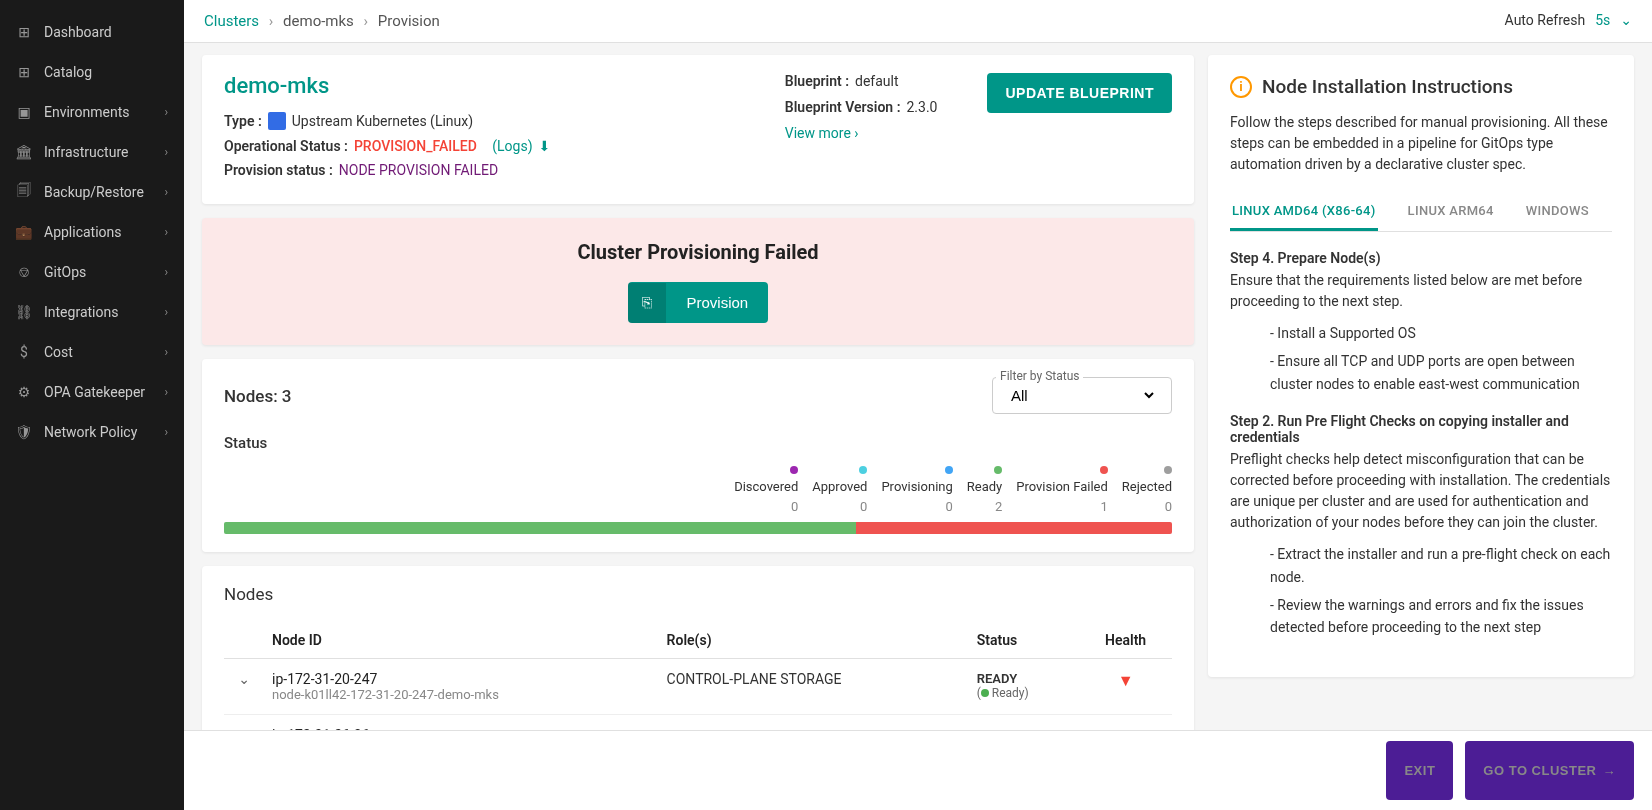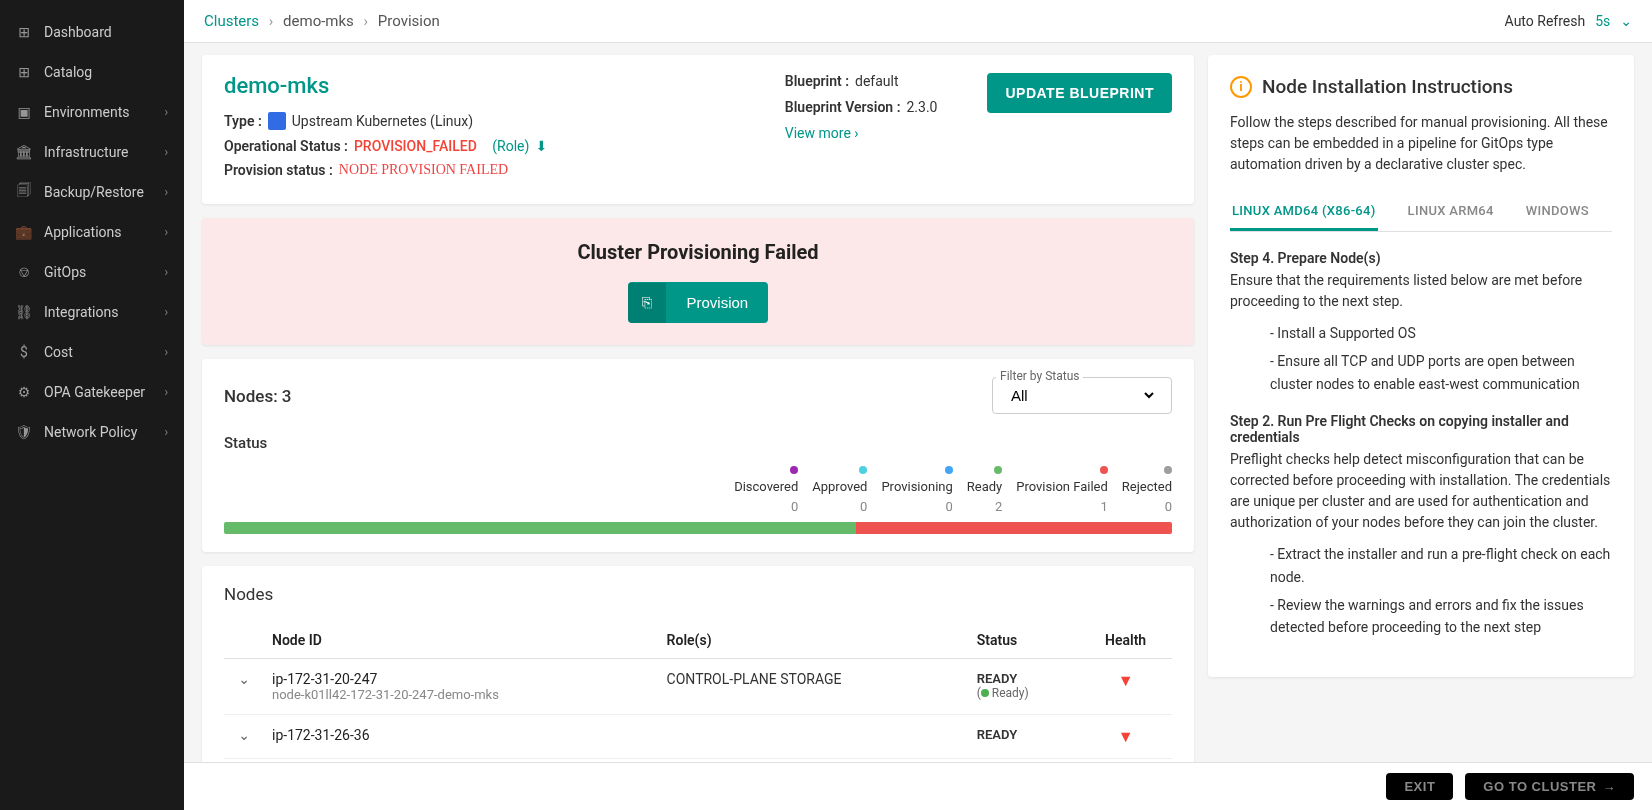--- a/index.html
+++ b/index.html
@@ -5,21 +5,21 @@
     * { box-sizing: border-box; margin: 0; padding: 0; }
     body { font-family: -apple-system, BlinkMacSystemFont, "Segoe UI", Roboto, sans-serif; background: #f5f5f5; color: #333; display: flex; height: 810px; overflow: hidden; }
     
     .sidebar { width: 184px; background: #1a1a1a; color: #ccc; padding-top: 12px; flex-shrink: 0; }
     .sidebar-item { display: flex; align-items: center; padding: 12px 16px; font-size: 14px; cursor: pointer; justify-content: space-between; }
     .sidebar-item-left { display: flex; align-items: center; gap: 12px; }
     .sidebar-icon { width: 16px; height: 16px; display: inline-flex; align-items: center; justify-content: center; opacity: 0.7; }
     .chevron { font-size: 12px; color: #888; }
     
     .main { flex: 1; display: flex; flex-direction: column; overflow: hidden; }
-    .topbar { background: #fff; padding: 12px 20px; border-bottom: 1px solid #e0e0e0; display: flex; justify-content: space-between; align-items: center; }
+    .topbar { background: #fff; padding: 12px 20px; border-bottom: 1px solid #e0e0e0; display: flex; justify-content: space-between; align-items: flex-start; }
     .breadcrumb { font-size: 15px; color: #555; }
     .breadcrumb .link { color: #009688; }
     .breadcrumb .sep { margin: 0 6px; color: #999; }
     .auto-refresh { display: flex; align-items: center; gap: 10px; font-size: 14px; margin-left: 48px; }
     .auto-refresh .label { color: #333; }
     .auto-refresh .val { color: #009688; }
     
     .content { flex: 1; overflow: auto; padding: 12px 18px 60px; display: flex; gap: 14px; }
     .left-col { flex: 1; min-width: 0; display: flex; flex-direction: column; gap: 14px; }
     .right-col { width: 426px; flex-shrink: 0; }
@@ -27,21 +27,21 @@
     .card { background: #fff; border-radius: 4px; box-shadow: 0 1px 3px rgba(0,0,0,0.08); padding: 18px 22px; }
     
     .header-card { display: flex; justify-content: space-between; align-items: flex-start; }
     .cluster-name { color: #009688; font-size: 22px; font-weight: 500; margin-bottom: 14px; }
     .meta-row { font-size: 14px; margin-bottom: 8px; display: flex; align-items: center; gap: 6px; }
     .meta-label { font-weight: 600; }
     .k8s-icon { width: 18px; height: 18px; background: #326ce5; display: inline-block; border-radius: 2px; vertical-align: middle; }
     .status-failed { color: #f44336; font-weight: 500; }
     .logs-link { color: #009688; }
     .download-icon { color: #009688; font-size: 14px; }
-    .prov-status-link { color: #ef4444; font-family: Liberation Serif, serif; }
+    .prov-status-link { color: #701a75; }
     .blueprint-block { margin-right: 20px; }
     .blueprint-block .meta-row { margin-bottom: 10px; }
     .view-more { color: #009688; font-size: 14px; cursor: pointer; }
     .update-btn { background: #009688; color: #fff; padding: 12px 18px; border: none; border-radius: 4px; font-weight: 600; font-size: 14px; letter-spacing: 0.5px; cursor: pointer; }
     
     .fail-banner { background: #fce8e8; text-align: center; padding: 22px; }
     .fail-title { font-size: 20px; font-weight: 700; margin-bottom: 18px; color: #222; }
     .provision-btn { display: inline-flex; align-items: center; background: #009688; color: #fff; border: none; border-radius: 4px; overflow: hidden; cursor: pointer; }
     .provision-btn .icon-part { background: rgba(0,0,0,0.15); padding: 12px 14px; display: flex; align-items: center; }
     .provision-btn .text-part { padding: 12px 20px; font-size: 15px; font-weight: 500; }
@@ -78,21 +78,21 @@
     .instr-desc { font-size: 14px; line-height: 1.5; margin-bottom: 18px; }
     .tabs { display: flex; gap: 28px; border-bottom: 1px solid #e0e0e0; margin-bottom: 18px; }
     .tab { padding: 10px 2px; font-size: 13px; font-weight: 500; color: #888; cursor: pointer; border-bottom: 3px solid transparent; letter-spacing: 0.3px; }
     .tab.active { color: #009688; border-bottom-color: #009688; }
     .step-title { font-size: 14px; font-weight: 600; margin-bottom: 4px; }
     .step-desc { font-size: 14px; line-height: 1.5; margin-bottom: 10px; }
     .step-list { margin: 8px 0 18px 40px; font-size: 14px; line-height: 1.6; }
     .step-list div { margin-bottom: 6px; }
     
     .footer { position: absolute; bottom: 0; right: 0; left: 184px; background: #fff; border-top: 1px solid #e0e0e0; padding: 10px 18px; display: flex; justify-content: flex-end; gap: 12px; }
-    .footer-btn { padding: 6px 18px; font-size: 13px; font-weight: 600; border: none; background: #000000; color: #888; border-radius: 4px; cursor: pointer; letter-spacing: 0.5px; display: flex; align-items: center; gap: 6px; }
+    .footer-btn { padding: 22px 18px; font-size: 13px; font-weight: 600; border: none; background: #4c1d95; color: #888; border-radius: 4px; cursor: pointer; letter-spacing: 0.5px; display: flex; align-items: center; gap: 6px; }
   </style>
 </head>
 <body>
 
 <nav class="sidebar">
   <div id="sidebar-items">
       <div class="sidebar-item">
         <span class="sidebar-item-left">
           <span class="sidebar-icon">⊞</span>
           <span>Dashboard</span>
@@ -193,21 +193,21 @@
           <div class="cluster-name">demo-mks</div>
           <div class="meta-row">
             <span class="meta-label">Type :</span>
             <span class="k8s-icon"></span>
             <span>Upstream Kubernetes (Linux)</span>
           </div>
           <div class="meta-row">
             <span class="meta-label">Operational Status :</span>
             <span class="status-failed">PROVISION_FAILED</span>
             <span>&nbsp;</span>
-            <span class="logs-link">(Role)</span>
+            <span class="logs-link">(Logs)</span>
             <span class="download-icon">⬇</span>
           </div>
           <div class="meta-row">
             <span class="meta-label">Provision status :</span>
             <span class="prov-status-link">NODE PROVISION FAILED</span>
           </div>
         </div>
         <div style="display:flex; align-items:flex-start; gap:30px;">
           <div class="blueprint-block">
             <div class="meta-row">

